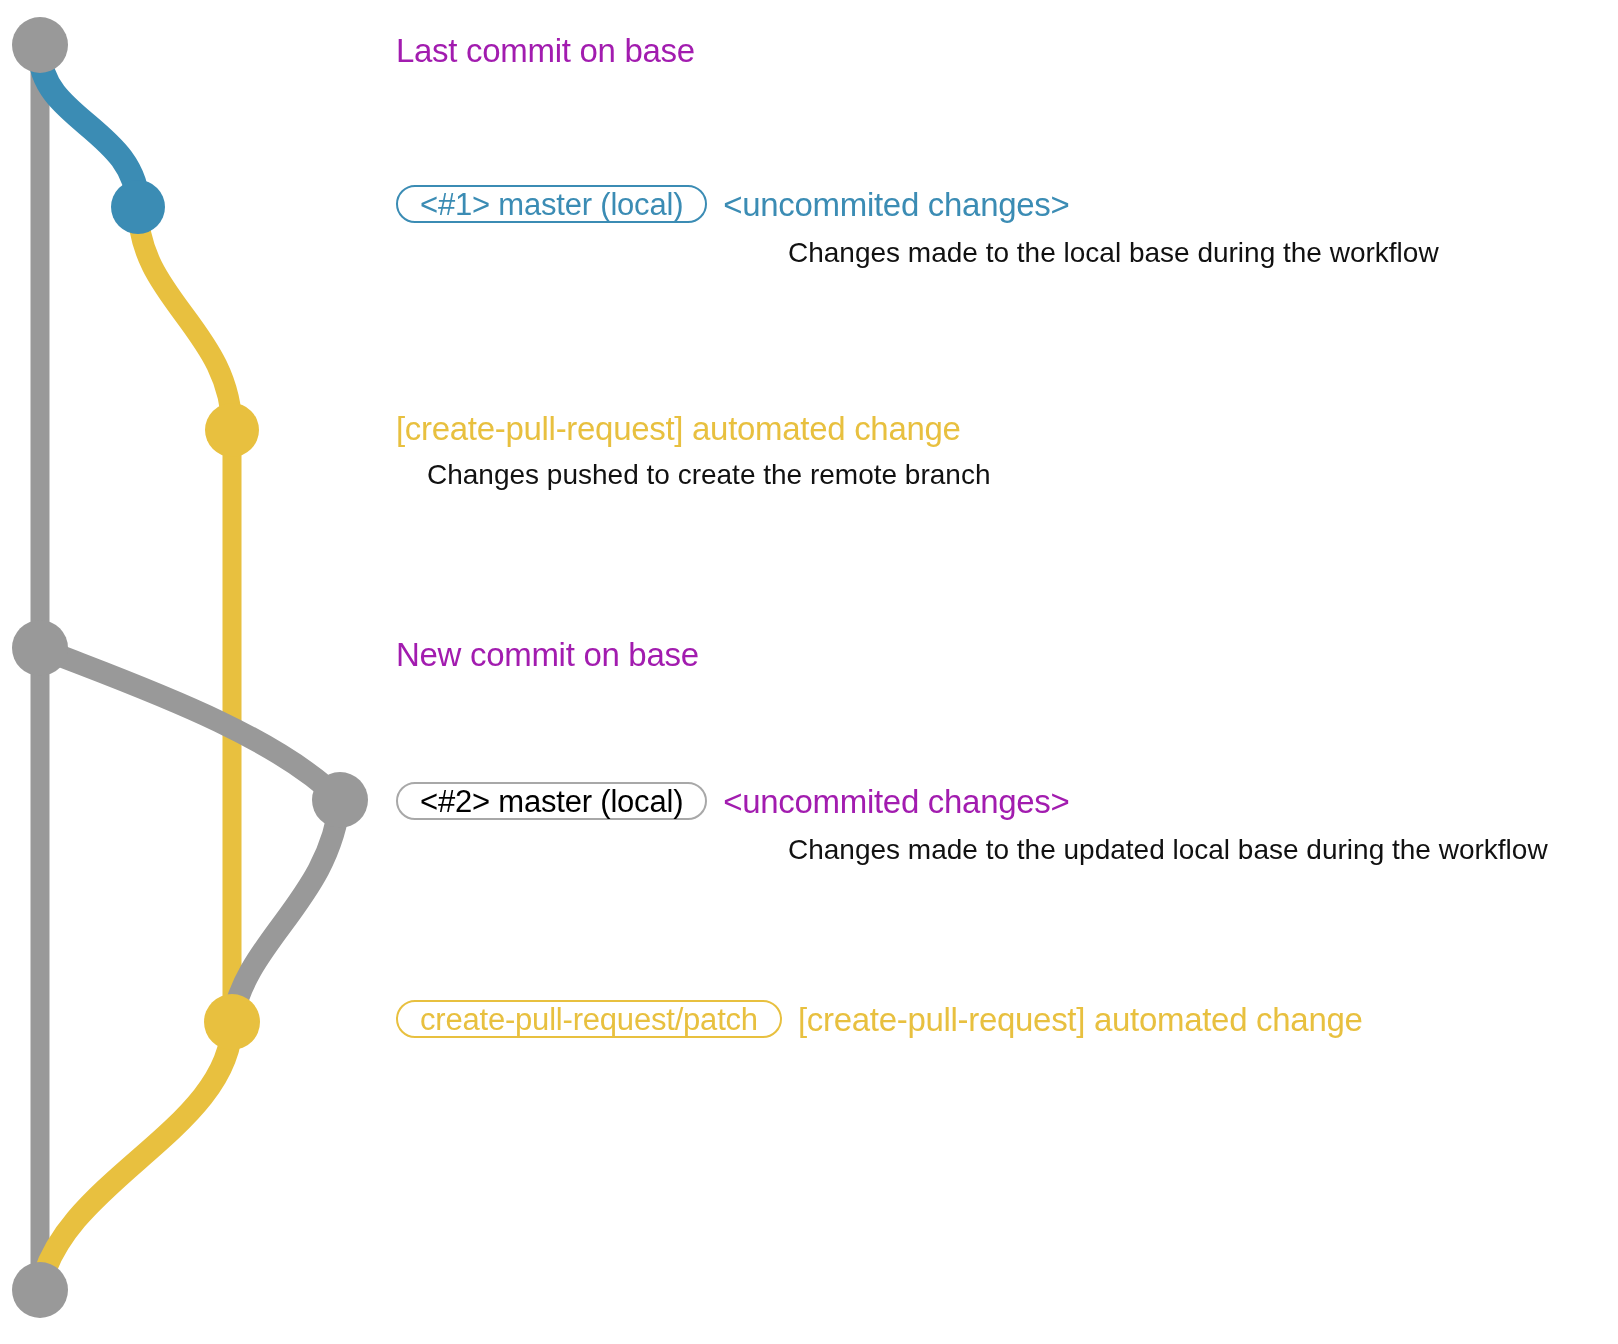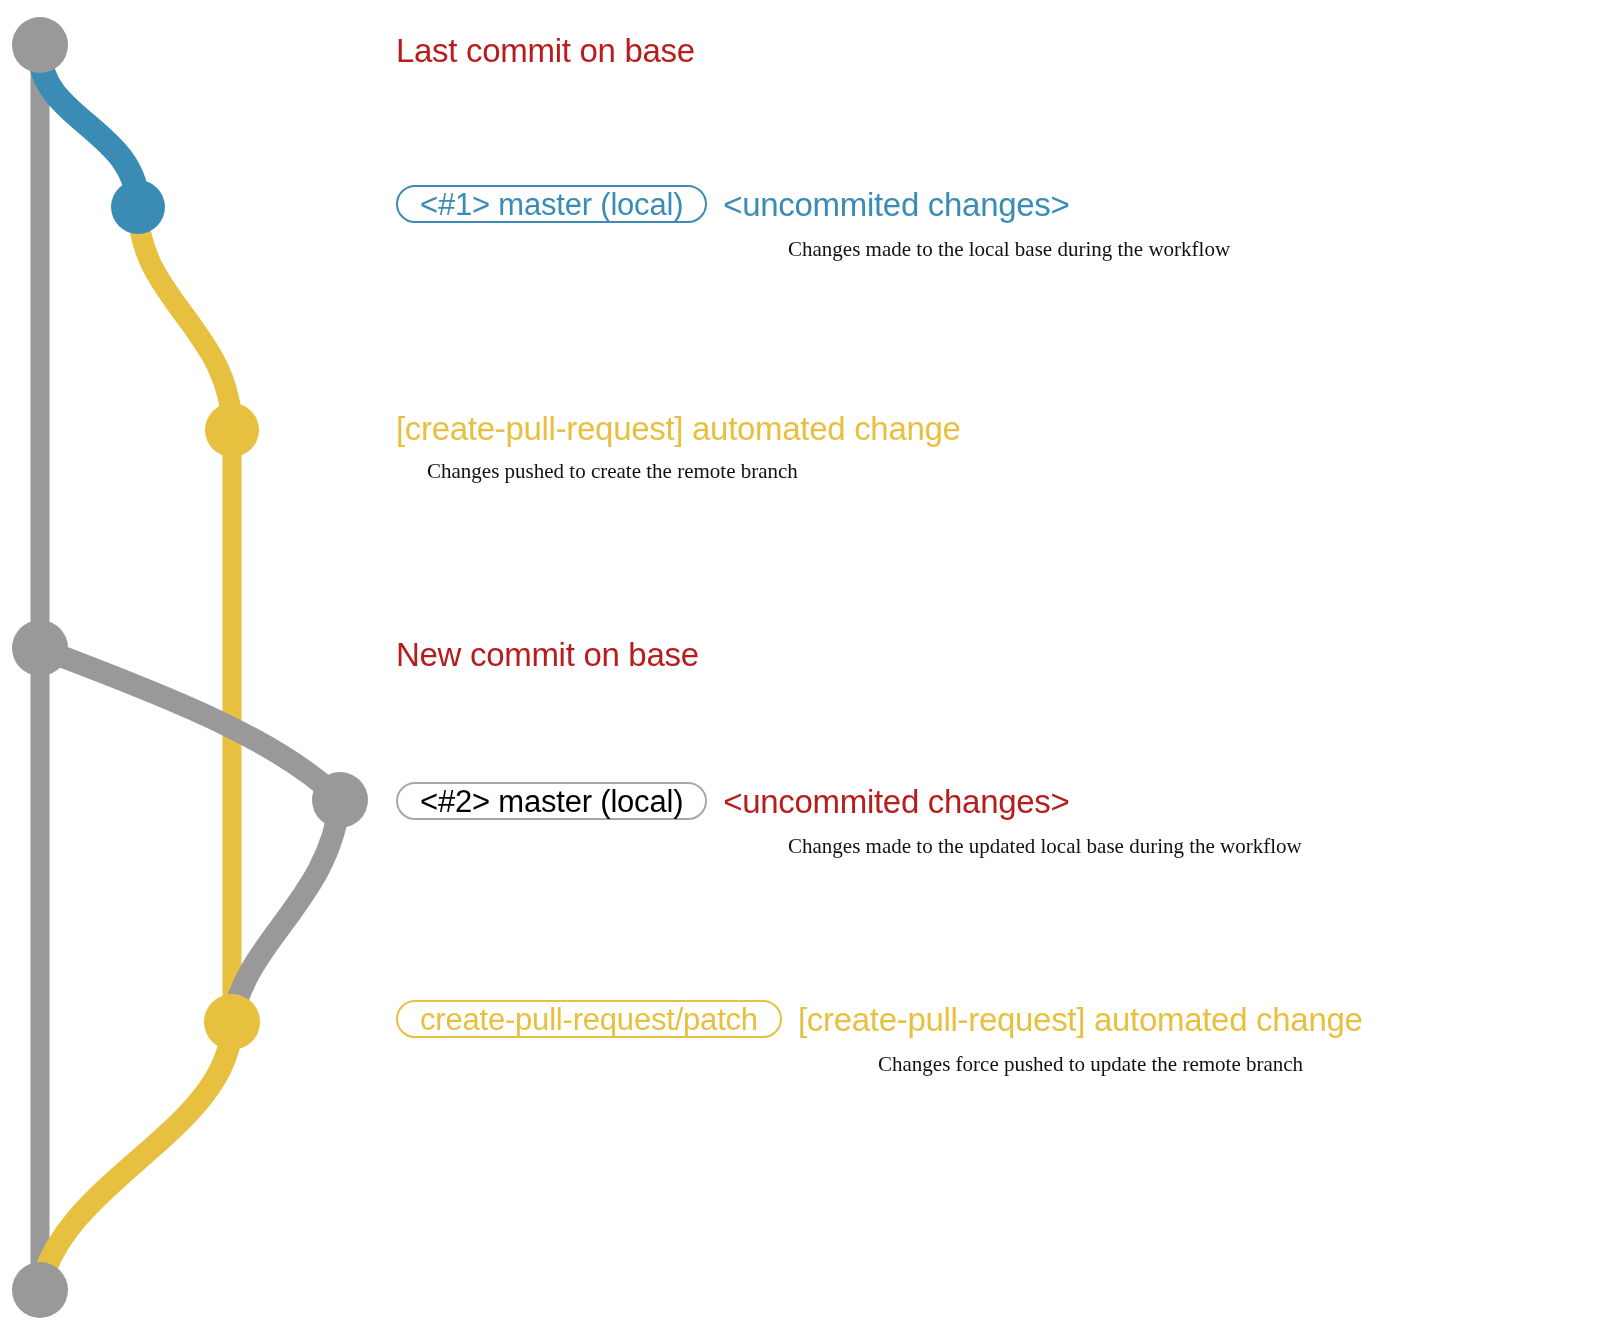--- a/index.html
+++ b/index.html
@@ -64,26 +64,26 @@
   .badge.yellow { border-color: #e8c03f; color: #e8c03f; }
   .badge.gray { border-color: #a8a8a8; color: #000000; }
 
   .title {
     font-size: 33px;
     letter-spacing: -0.3px;
     color: #999999;
   }
   .title.blue { color: #3b8cb4; }
   .title.yellow { color: #e8c03f; }
-  .title.gray { color: #b91c1c; }
+  .title.gray { color: #a21caf; }
   .title.with-badge { margin-left: 16px; }
 
   .subtitle {
-    font-family: Liberation Serif, serif;
-    font-size: 21px;
+    font-family: Liberation Sans, sans-serif;
+    font-size: 28px;
     color: #111111;
     white-space: nowrap;
     margin-top: 14px;
     display: block;
   }
   .subtitle.indent-a { margin-left: 392px; }
   .subtitle.indent-b { margin-left: 31px; }
   .subtitle.indent-c { margin-left: 392px; }
   .subtitle.indent-d { margin-left: 482px; }
 </style>
@@ -150,17 +150,16 @@
       <span class="title gray with-badge">&lt;uncommited changes&gt;</span>
     </div>
     <span class="subtitle indent-c">Changes made to the updated local base during the workflow</span>
   </div>
 
   <div class="row" style="top:1000px;">
     <div class="row-main">
       <span class="badge yellow">create-pull-request/patch</span>
       <span class="title yellow with-badge">[create-pull-request] automated change</span>
     </div>
-    <span class="subtitle indent-d">Changes force pushed to update the remote branch</span>
   </div>
 
 
 </div>
 
 </body></html>

